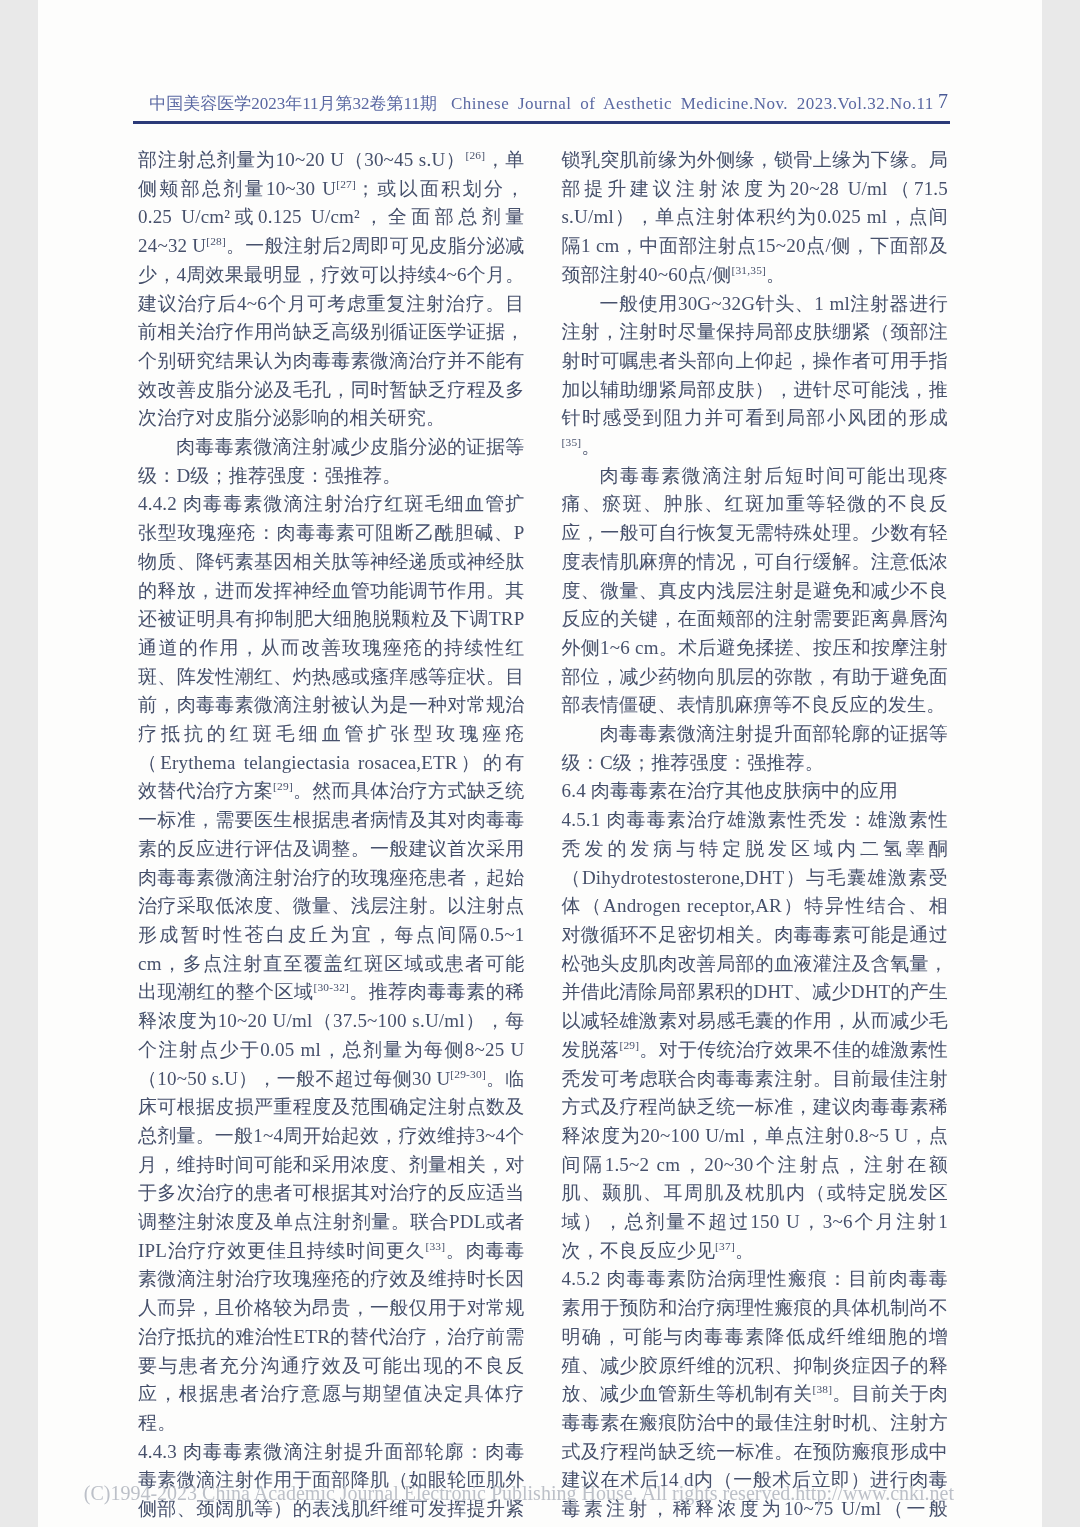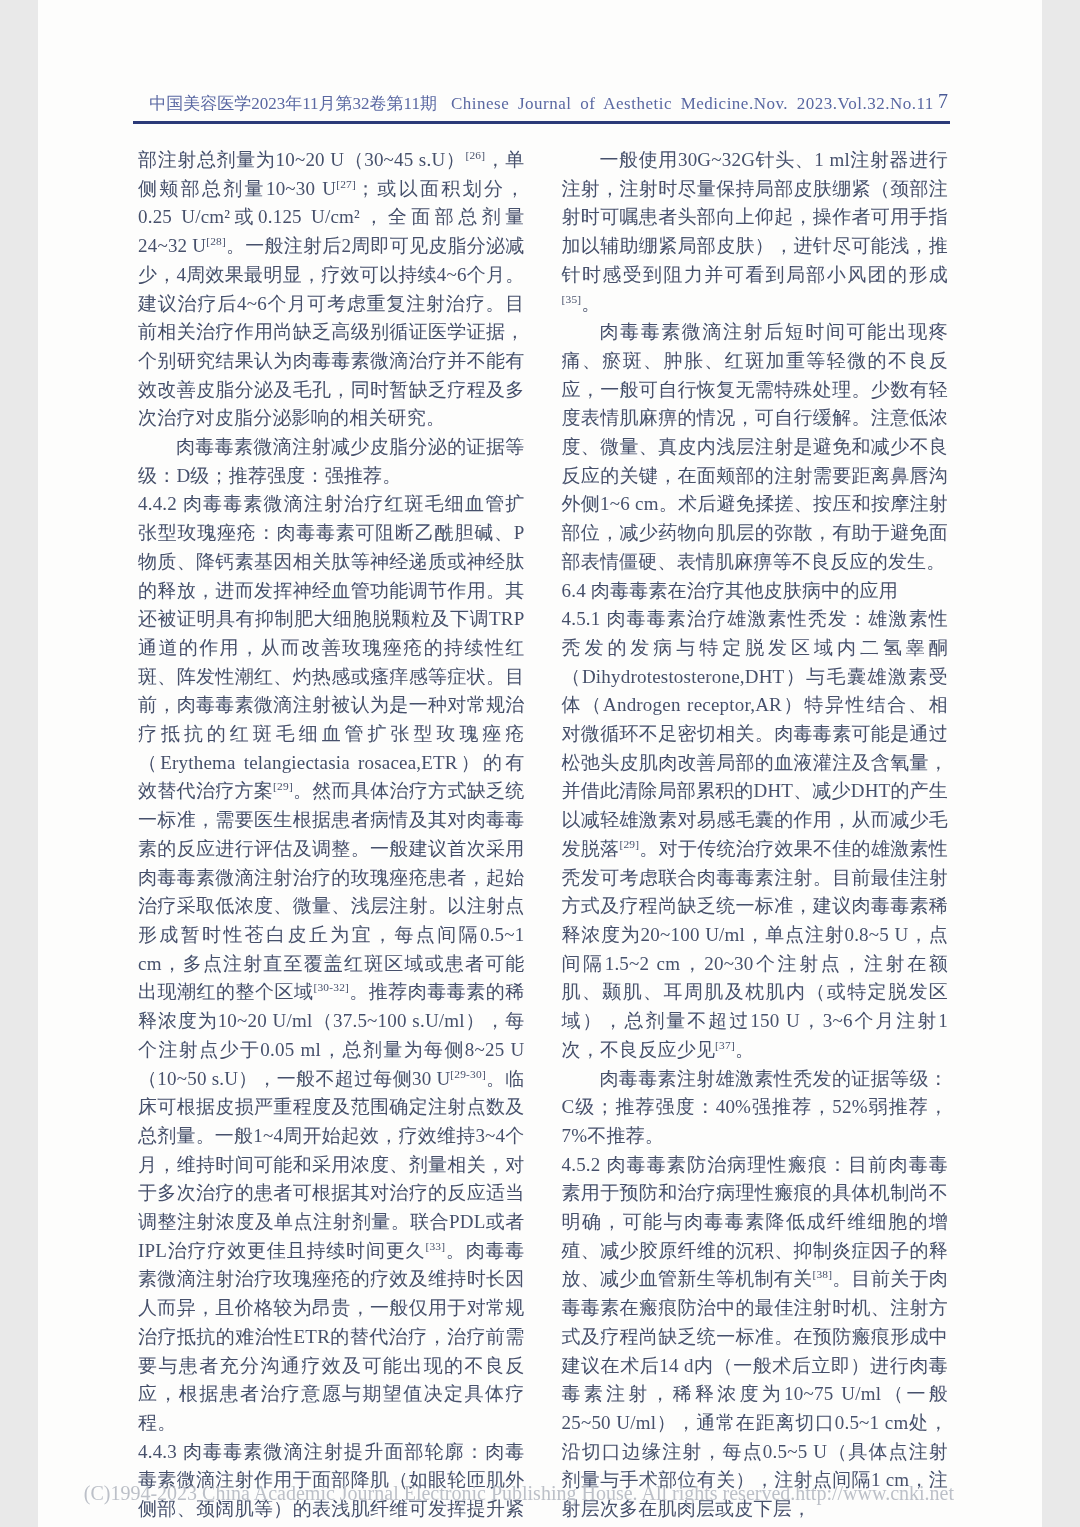--- a/index.html
+++ b/index.html
@@ -65,25 +65,26 @@
   <div class="header-rule"></div>
 
   <div class="content">
     <div class="column">
         <p>部注射总剂量为10~20 U（30~45 s.U）<sup>[26]</sup>，单侧颊部总剂量10~30 U<sup>[27]</sup>；或以面积划分，0.25 U/cm²或0.125 U/cm²，全面部总剂量24~32 U<sup>[28]</sup>。一般注射后2周即可见皮脂分泌减少，4周效果最明显，疗效可以持续4~6个月。建议治疗后4~6个月可考虑重复注射治疗。目前相关治疗作用尚缺乏高级别循证医学证据，个别研究结果认为肉毒毒素微滴治疗并不能有效改善皮脂分泌及毛孔，同时暂缺乏疗程及多次治疗对皮脂分泌影响的相关研究。</p>
         <p class="indent">肉毒毒素微滴注射减少皮脂分泌的证据等级：D级；推荐强度：强推荐。</p>
         <p>4.4.2 肉毒毒素微滴注射治疗红斑毛细血管扩张型玫瑰痤疮：肉毒毒素可阻断乙酰胆碱、P物质、降钙素基因相关肽等神经递质或神经肽的释放，进而发挥神经血管功能调节作用。其还被证明具有抑制肥大细胞脱颗粒及下调TRP通道的作用，从而改善玫瑰痤疮的持续性红斑、阵发性潮红、灼热感或瘙痒感等症状。目前，肉毒毒素微滴注射被认为是一种对常规治疗抵抗的红斑毛细血管扩张型玫瑰痤疮（Erythema telangiectasia rosacea,ETR）的有效替代治疗方案<sup>[29]</sup>。然而具体治疗方式缺乏统一标准，需要医生根据患者病情及其对肉毒毒素的反应进行评估及调整。一般建议首次采用肉毒毒素微滴注射治疗的玫瑰痤疮患者，起始治疗采取低浓度、微量、浅层注射。以注射点形成暂时性苍白皮丘为宜，每点间隔0.5~1 cm，多点注射直至覆盖红斑区域或患者可能出现潮红的整个区域<sup>[30-32]</sup>。推荐肉毒毒素的稀释浓度为10~20 U/ml（37.5~100 s.U/ml），每个注射点少于0.05 ml，总剂量为每侧8~25 U（10~50 s.U），一般不超过每侧30 U<sup>[29-30]</sup>。临床可根据皮损严重程度及范围确定注射点数及总剂量。一般1~4周开始起效，疗效维持3~4个月，维持时间可能和采用浓度、剂量相关，对于多次治疗的患者可根据其对治疗的反应适当调整注射浓度及单点注射剂量。联合PDL或者IPL治疗疗效更佳且持续时间更久<sup>[33]</sup>。肉毒毒素微滴注射治疗玫瑰痤疮的疗效及维持时长因人而异，且价格较为昂贵，一般仅用于对常规治疗抵抗的难治性ETR的替代治疗，治疗前需要与患者充分沟通疗效及可能出现的不良反应，根据患者治疗意愿与期望值决定具体疗程。</p>
         <p>4.4.3 肉毒毒素微滴注射提升面部轮廓：肉毒毒素微滴注射作用于面部降肌（如眼轮匝肌外侧部、颈阔肌等）的表浅肌纤维可发挥提升紧致的作用。面中部提升的注射部位主要为面部外侧区域<sup>[34]</sup>，上可至前额发际线，下至下颌缘。注射1~2排，间隔1 cm，外侧排可自颞下颌关节开始，内侧排距外侧排约1 cm。下面部及颈部提升的注射区域以下颌边界上方5 cm为上缘，距降口角肌后部1 cm为内侧缘，胸</p>
       </div>
     <div class="column">
+        <p>锁乳突肌前缘为外侧缘，锁骨上缘为下缘。局部提升建议注射浓度为20~28 U/ml（71.5 s.U/ml），单点注射体积约为0.025 ml，点间隔1 cm，中面部注射点15~20点/侧，下面部及颈部注射40~60点/侧<sup>[31,35]</sup>。</p>
         <p class="indent">一般使用30G~32G针头、1 ml注射器进行注射，注射时尽量保持局部皮肤绷紧（颈部注射时可嘱患者头部向上仰起，操作者可用手指加以辅助绷紧局部皮肤），进针尽可能浅，推针时感受到阻力并可看到局部小风团的形成<sup>[35]</sup>。</p>
         <p class="indent">肉毒毒素微滴注射后短时间可能出现疼痛、瘀斑、肿胀、红斑加重等轻微的不良反应，一般可自行恢复无需特殊处理。少数有轻度表情肌麻痹的情况，可自行缓解。注意低浓度、微量、真皮内浅层注射是避免和减少不良反应的关键，在面颊部的注射需要距离鼻唇沟外侧1~6 cm。术后避免揉搓、按压和按摩注射部位，减少药物向肌层的弥散，有助于避免面部表情僵硬、表情肌麻痹等不良反应的发生。</p>
+        <p class="indent">肉毒毒素微滴注射提升面部轮廓的证据等级：C级；推荐强度：强推荐。</p>
         <p>6.4 肉毒毒素在治疗其他皮肤病中的应用</p>
         <p>4.5.1 肉毒毒素治疗雄激素性秃发：雄激素性秃发的发病与特定脱发区域内二氢睾酮（Dihydrotestosterone,DHT）与毛囊雄激素受体（Androgen receptor,AR）特异性结合、相对微循环不足密切相关。肉毒毒素可能是通过松弛头皮肌肉改善局部的血液灌注及含氧量，并借此清除局部累积的DHT、减少DHT的产生以减轻雄激素对易感毛囊的作用，从而减少毛发脱落<sup>[29]</sup>。对于传统治疗效果不佳的雄激素性秃发可考虑联合肉毒毒素注射。目前最佳注射方式及疗程尚缺乏统一标准，建议肉毒毒素稀释浓度为20~100 U/ml，单点注射0.8~5 U，点间隔1.5~2 cm，20~30个注射点，注射在额肌、颞肌、耳周肌及枕肌内（或特定脱发区域），总剂量不超过150 U，3~6个月注射1次，不良反应少见<sup>[37]</sup>。</p>
-        <p class="indent">肉毒毒素注射雄激素性秃发的证据等级：C级；推荐强度：40%强推荐，52%弱推荐，7%不推荐。</p>
         <p>4.5.2 肉毒毒素防治病理性瘢痕：目前肉毒毒素用于预防和治疗病理性瘢痕的具体机制尚不明确，可能与肉毒毒素降低成纤维细胞的增殖、减少胶原纤维的沉积、抑制炎症因子的释放、减少血管新生等机制有关<sup>[38]</sup>。目前关于肉毒毒素在瘢痕防治中的最佳注射时机、注射方式及疗程尚缺乏统一标准。在预防瘢痕形成中建议在术后14 d内（一般术后立即）进行肉毒毒素注射，稀释浓度为10~75 U/ml（一般25~50 U/ml），通常在距离切口0.5~1 cm处，沿切口边缘注射，每点0.5~5 U（具体点注射剂量与手术部位有关），注射点间隔1 cm，注射层次多在肌肉层或皮下层，</p>
       </div>
   </div>
 
   <div class="footer">
     <span>(C)1994-2023 China Academic Journal Electronic Publishing House. All rights reserved.</span>
     <span>http://www.cnki.net</span>
   </div>
 
 </div>

